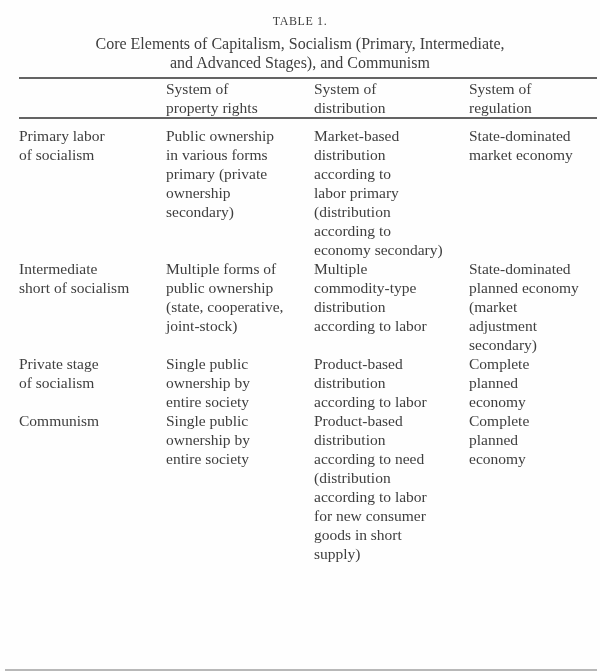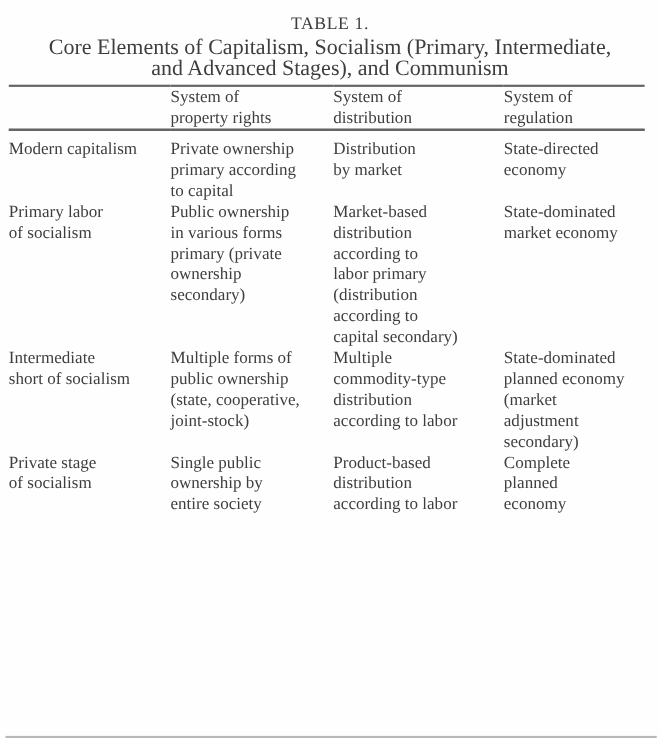--- a/index.html
+++ b/index.html
@@ -7,35 +7,35 @@
     position: relative;
     width: 600px;
     height: 671px;
     background: #fefefe;
     font-family: "Liberation Serif", "DejaVu Serif", serif;
     color: #3e3e3e;
     overflow: hidden;
   }
   .caption { text-align: center; padding-top: 11px; }
   .title {
-    font-size: 16px;
+    font-size: 12px;
     line-height: 21px;
     letter-spacing: 0.6px;
   }
   .subtitle {
-    font-size: 20px;
+    font-size: 16px;
     line-height: 19px;
     white-space: pre-line;
     margin-top: 2px;
   }
   table.core {
     border-collapse: collapse;
     table-layout: fixed;
     width: 578px;
-    margin-left: 8px;
+    margin-left: 19px;
     margin-top: 5px;
     border-top: 2px solid #646464;
   }
   table.core th, table.core td {
     vertical-align: top;
     text-align: left;
     font-weight: normal;
     white-space: pre-line;
     font-size: 15.5px;
     line-height: 19px;
@@ -82,44 +82,34 @@
         <th>System of
 property rights</th>
         <th>System of
 distribution</th>
         <th>System of
 regulation</th>
       </tr>
     </thead>
     <tbody>
       <tr>
-        <td>Modern capitalism</td>
-        <td>Private ownership
-primary according
-to capital</td>
-        <td>Distribution
-by market</td>
-        <td>State-directed
-economy</td>
-      </tr>
-      <tr>
         <td>Primary labor
 of socialism</td>
         <td>Public ownership
 in various forms
 primary (private
 ownership
 secondary)</td>
         <td>Market-based
 distribution
 according to
 labor primary
 (distribution
 according to
-capital secondary)</td>
+economy secondary)</td>
         <td>State-dominated
 market economy</td>
       </tr>
       <tr>
         <td>Intermediate
 short of socialism</td>
         <td>Multiple forms of
 public ownership
 (state, cooperative,
 joint-stock)</td>
@@ -139,18 +129,35 @@
         <td>Single public
 ownership by
 entire society</td>
         <td>Product-based
 distribution
 according to labor</td>
         <td>Complete
 planned
 economy</td>
       </tr>
+      <tr>
+        <td>Communism</td>
+        <td>Single public
+ownership by
+entire society</td>
+        <td>Product-based
+distribution
+according to need
+(distribution
+according to labor
+for new consumer
+goods in short
+supply)</td>
+        <td>Complete
+planned
+economy</td>
+      </tr>
     </tbody>
   </table>
 
   <div class="bottom-rule"></div>
 
 </div>
 
 </body></html>

